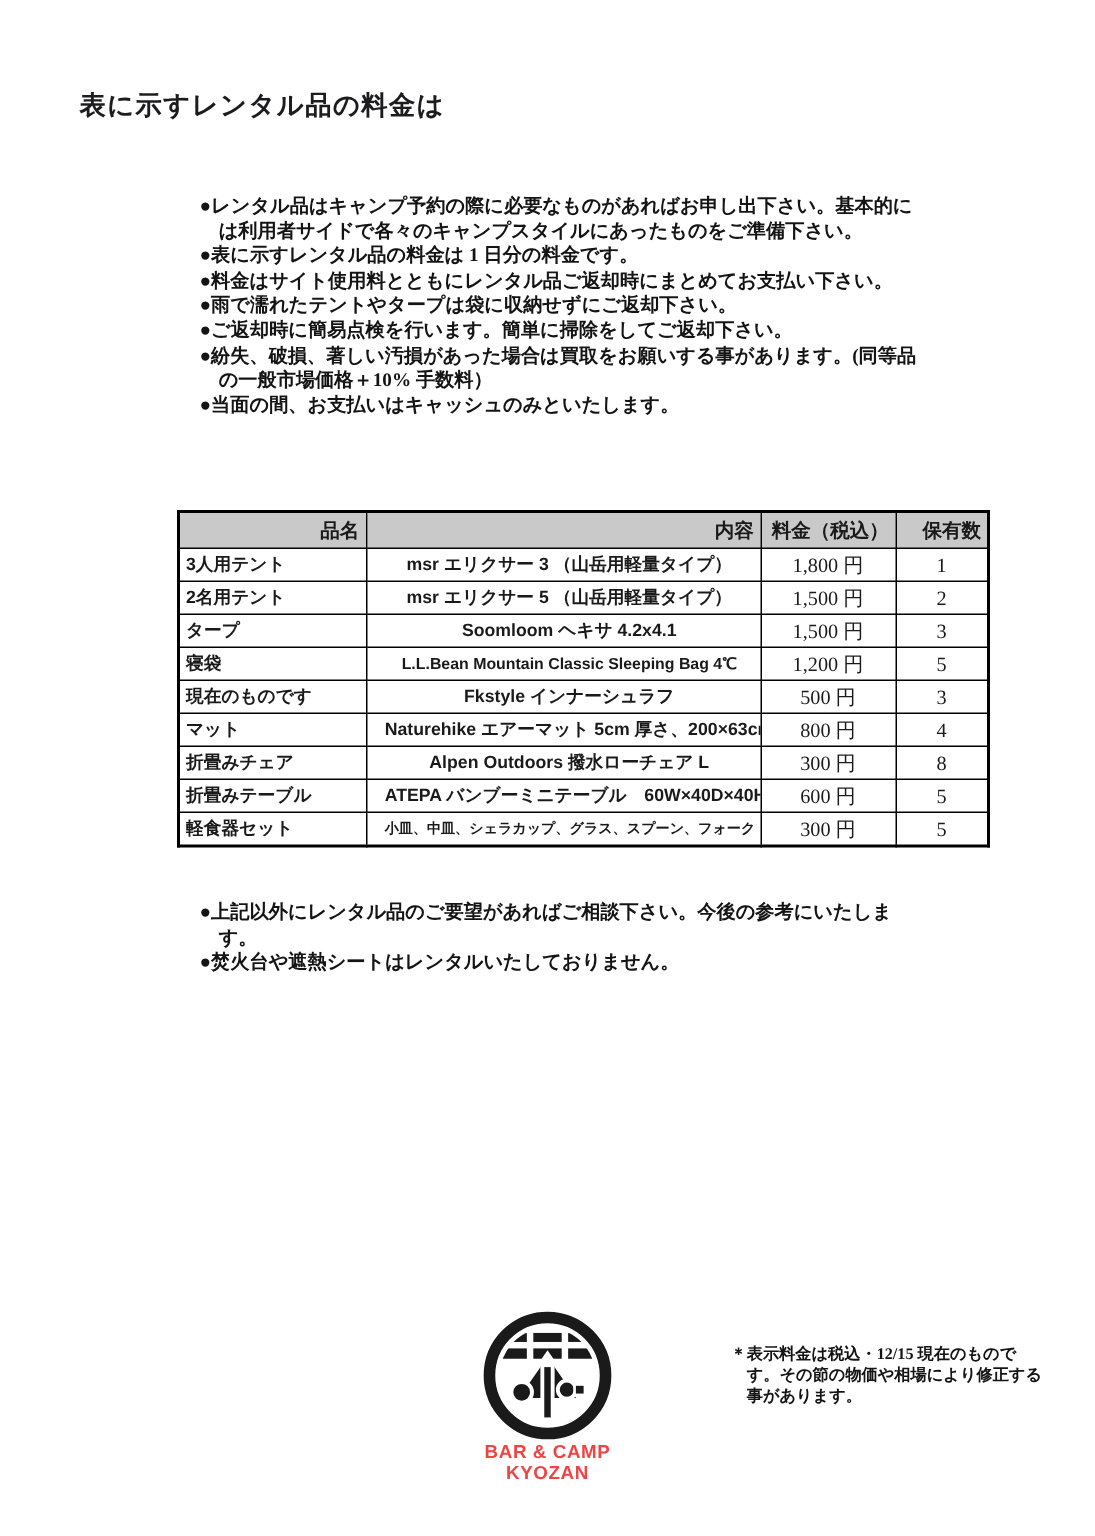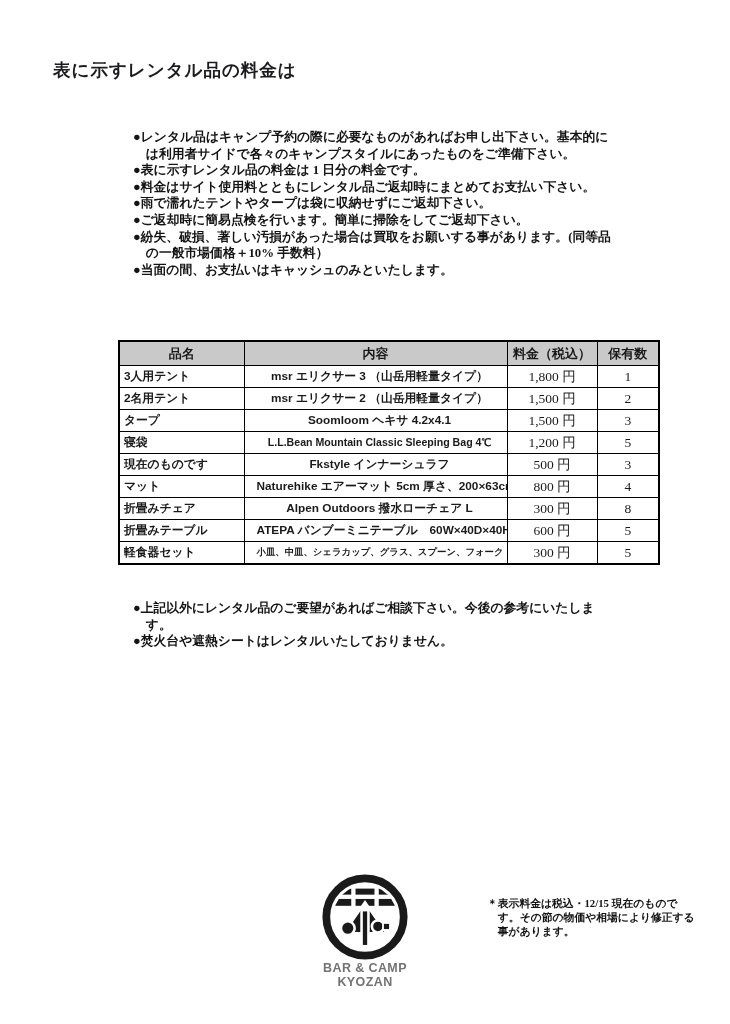--- a/index.html
+++ b/index.html
@@ -30,21 +30,21 @@
   .rental-table{
     position:absolute;left:118px;top:340px;width:540px;
     border-collapse:collapse;border:2px solid #000;
     table-layout:fixed;
   }
   .rental-table th,.rental-table td{
     border:1px solid #000;padding:0 4px;vertical-align:middle;
     overflow:hidden;white-space:nowrap;
   }
   .rental-table th{
-    background:#c9c9ca;height:23px;text-align:center;
+    background:#c9c9ca;height:23px;text-align:right;
     font-family:"Liberation Sans", sans-serif;
     font-size:13px;font-weight:bold;
   }
   .rental-table td{height:21px;}
   .col-name{width:125px;}
   .col-desc{width:263px;}
   .col-price{width:90px;}
   .col-stock{width:62px;}
   td.cell-name{
     text-align:left;font-family:"Liberation Sans", sans-serif;
@@ -64,21 +64,21 @@
   .rental-table tbody tr:nth-child(4) td.cell-desc{font-size:10.6px;}
   .rental-table tbody tr:nth-child(9) td.cell-desc{font-size:9.4px;}
   .logo-block{
     position:absolute;left:303px;top:874px;width:124px;
     text-align:center;
   }
   .logo-mark{display:block;margin:0 auto;}
   .logo-text{
     font-family:"Liberation Sans", sans-serif;
     font-weight:bold;font-size:12.5px;line-height:13.5px;
-    letter-spacing:0.4px;color:#737373;margin-top:2px;
+    letter-spacing:0.4px;color:#ef4444;margin-top:2px;
   }
   .footnote{
     position:absolute;left:487px;top:896px;width:200px;
     font-family:"Liberation Serif","DejaVu Serif", serif;
     font-weight:bold;font-size:10.8px;line-height:14.2px;
     color:#141414;
     padding-left:1em;text-indent:-1em;
   }
 </style>
 </head>
@@ -115,21 +115,21 @@
     </thead>
     <tbody>
       <tr>
         <td class="cell-name">3人用テント</td>
         <td class="cell-desc">msr エリクサー 3 （山岳用軽量タイプ）</td>
         <td class="cell-price">1,800 円</td>
         <td class="cell-stock">1</td>
       </tr>
       <tr>
         <td class="cell-name">2名用テント</td>
-        <td class="cell-desc">msr エリクサー 2 （山岳用軽量タイプ）</td>
+        <td class="cell-desc">msr エリクサー 5 （山岳用軽量タイプ）</td>
         <td class="cell-price">1,500 円</td>
         <td class="cell-stock">2</td>
       </tr>
       <tr>
         <td class="cell-name">タープ</td>
         <td class="cell-desc">Soomloom ヘキサ 4.2x4.1</td>
         <td class="cell-price">1,500 円</td>
         <td class="cell-stock">3</td>
       </tr>
       <tr>

